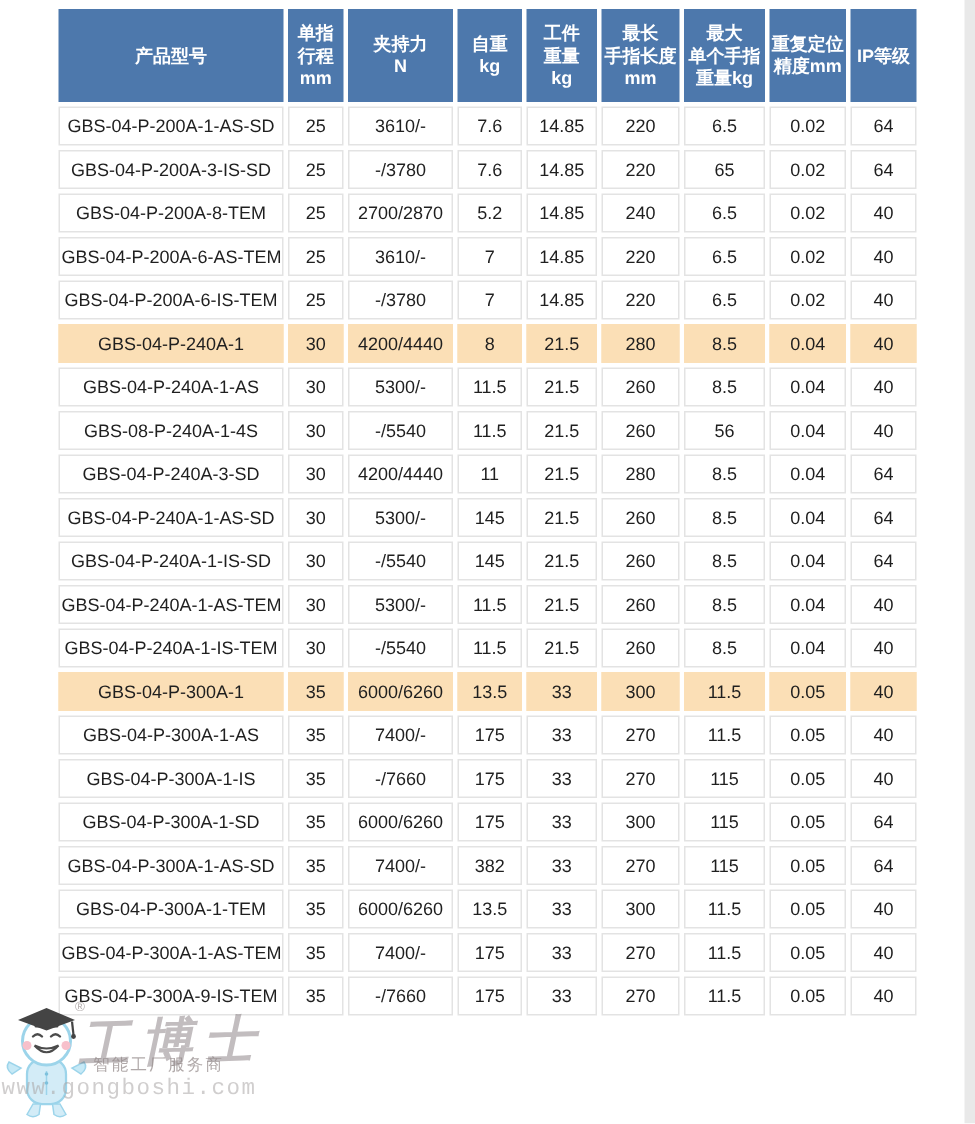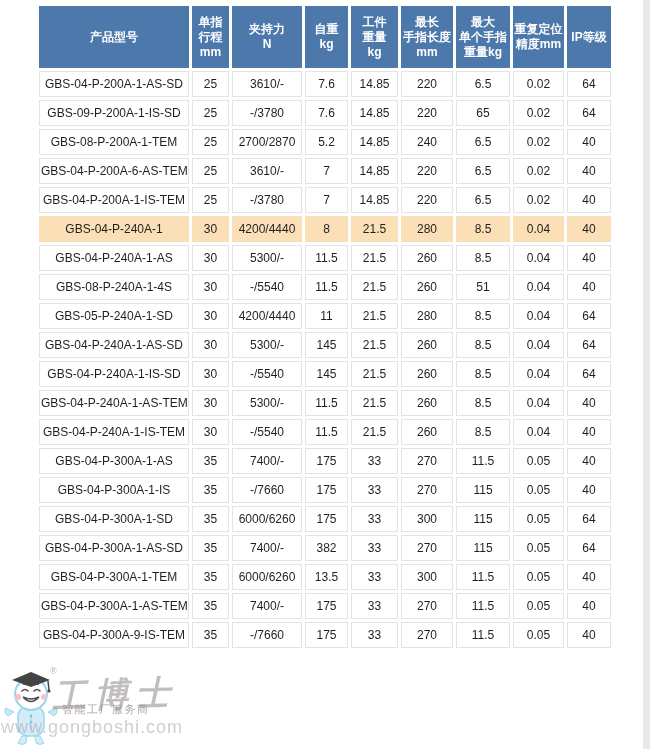--- a/index.html
+++ b/index.html
@@ -114,24 +114,25 @@
     top: 42px;
     font-size: 11px;
     letter-spacing: 1.5px;
     color: rgba(150, 140, 140, 0.75);
     white-space: nowrap;
   }
   .wm-url {
     position: absolute;
     left: 1px;
     top: 57px;
-    font-size: 18px;
+    font-size: 15px;
     letter-spacing: 1px;
     color: rgba(170, 165, 165, 0.55);
     white-space: nowrap;
+    font-family: Liberation Mono, monospace;
   }
 </style>
 </head>
 <body style="--header-bg: #4d78ac; --header-text: #ffffff; --row-highlight-bg: #fbdfb6; --cell-border: #e3e3e3; --body-text: #1f1f1f; --scrollbar-track: #e9e9e9;">
 
 <div class="page">
 
   <table class="spec">
     <colgroup>
       <col style="width:150px">
@@ -174,32 +175,32 @@
           <td>25</td>
           <td>3610/-</td>
           <td>7.6</td>
           <td>14.85</td>
           <td>220</td>
           <td>6.5</td>
           <td>0.02</td>
           <td>64</td>
         </tr>
         <tr>
-          <td>GBS-09-P-200A-1-IS-SD</td>
+          <td>GBS-04-P-200A-3-IS-SD</td>
           <td>25</td>
           <td>-/3780</td>
           <td>7.6</td>
           <td>14.85</td>
           <td>220</td>
           <td>65</td>
           <td>0.02</td>
           <td>64</td>
         </tr>
         <tr>
-          <td>GBS-08-P-200A-1-TEM</td>
+          <td>GBS-04-P-200A-8-TEM</td>
           <td>25</td>
           <td>2700/2870</td>
           <td>5.2</td>
           <td>14.85</td>
           <td>240</td>
           <td>6.5</td>
           <td>0.02</td>
           <td>40</td>
         </tr>
         <tr>
@@ -207,21 +208,21 @@
           <td>25</td>
           <td>3610/-</td>
           <td>7</td>
           <td>14.85</td>
           <td>220</td>
           <td>6.5</td>
           <td>0.02</td>
           <td>40</td>
         </tr>
         <tr>
-          <td>GBS-04-P-200A-1-IS-TEM</td>
+          <td>GBS-04-P-200A-6-IS-TEM</td>
           <td>25</td>
           <td>-/3780</td>
           <td>7</td>
           <td>14.85</td>
           <td>220</td>
           <td>6.5</td>
           <td>0.02</td>
           <td>40</td>
         </tr>
         <tr class="hl">
@@ -246,26 +247,26 @@
           <td>0.04</td>
           <td>40</td>
         </tr>
         <tr>
           <td>GBS-08-P-240A-1-4S</td>
           <td>30</td>
           <td>-/5540</td>
           <td>11.5</td>
           <td>21.5</td>
           <td>260</td>
-          <td>51</td>
-          <td>0.04</td>
-          <td>40</td>
-        </tr>
-        <tr>
-          <td>GBS-05-P-240A-1-SD</td>
+          <td>56</td>
+          <td>0.04</td>
+          <td>40</td>
+        </tr>
+        <tr>
+          <td>GBS-04-P-240A-3-SD</td>
           <td>30</td>
           <td>4200/4440</td>
           <td>11</td>
           <td>21.5</td>
           <td>280</td>
           <td>8.5</td>
           <td>0.04</td>
           <td>64</td>
         </tr>
         <tr>
@@ -303,20 +304,31 @@
         </tr>
         <tr>
           <td>GBS-04-P-240A-1-IS-TEM</td>
           <td>30</td>
           <td>-/5540</td>
           <td>11.5</td>
           <td>21.5</td>
           <td>260</td>
           <td>8.5</td>
           <td>0.04</td>
+          <td>40</td>
+        </tr>
+        <tr class="hl">
+          <td>GBS-04-P-300A-1</td>
+          <td>35</td>
+          <td>6000/6260</td>
+          <td>13.5</td>
+          <td>33</td>
+          <td>300</td>
+          <td>11.5</td>
+          <td>0.05</td>
           <td>40</td>
         </tr>
         <tr>
           <td>GBS-04-P-300A-1-AS</td>
           <td>35</td>
           <td>7400/-</td>
           <td>175</td>
           <td>33</td>
           <td>270</td>
           <td>11.5</td>

